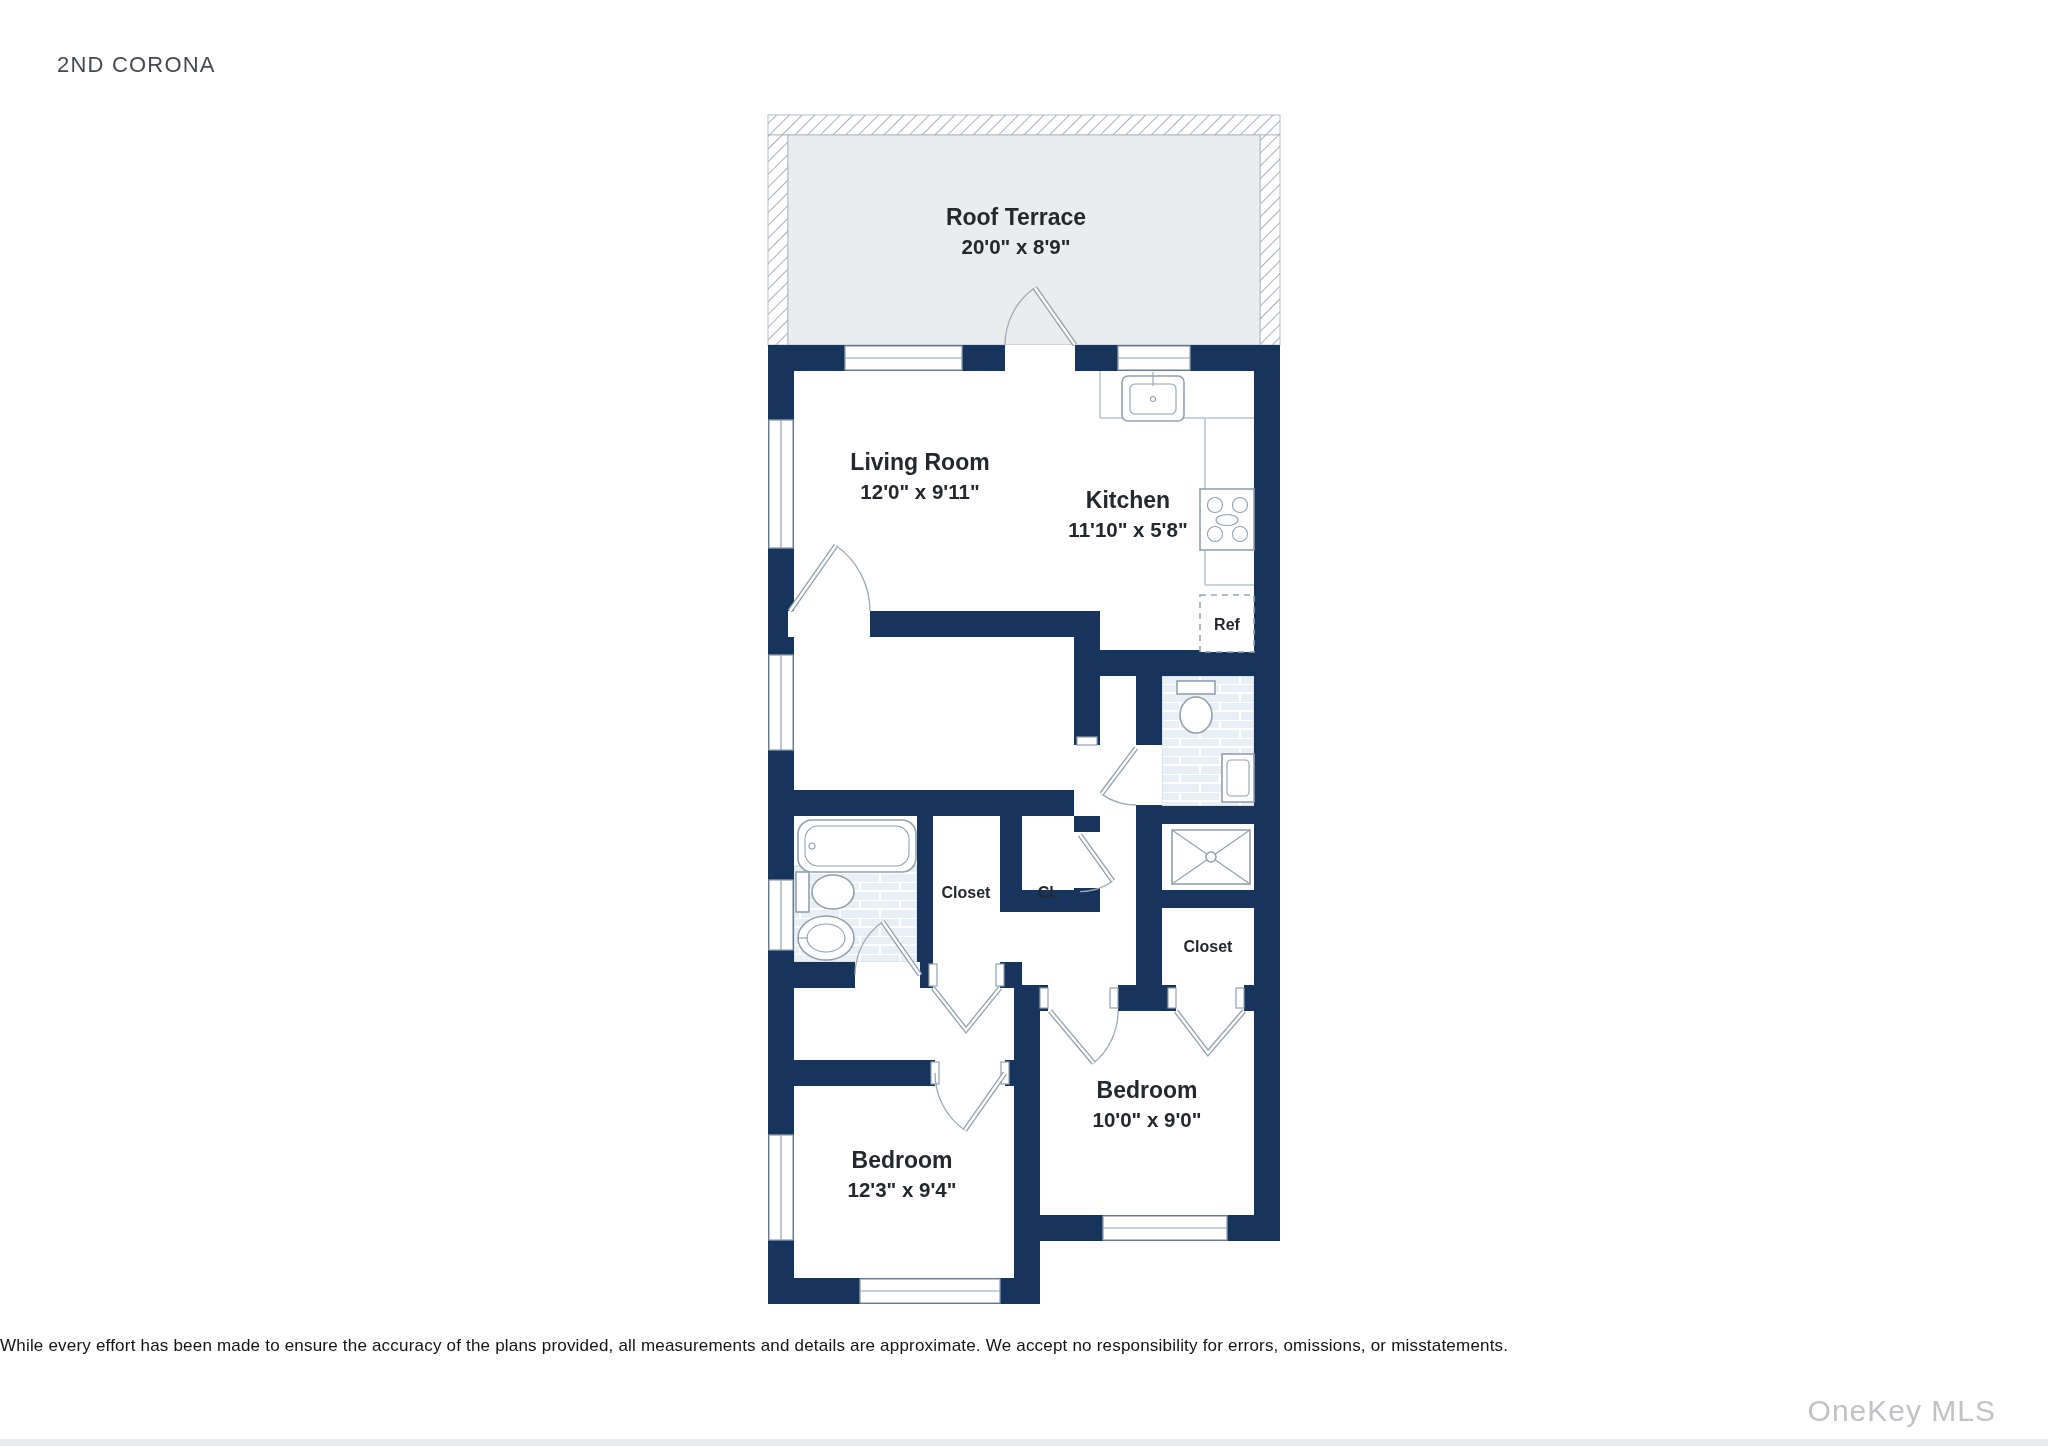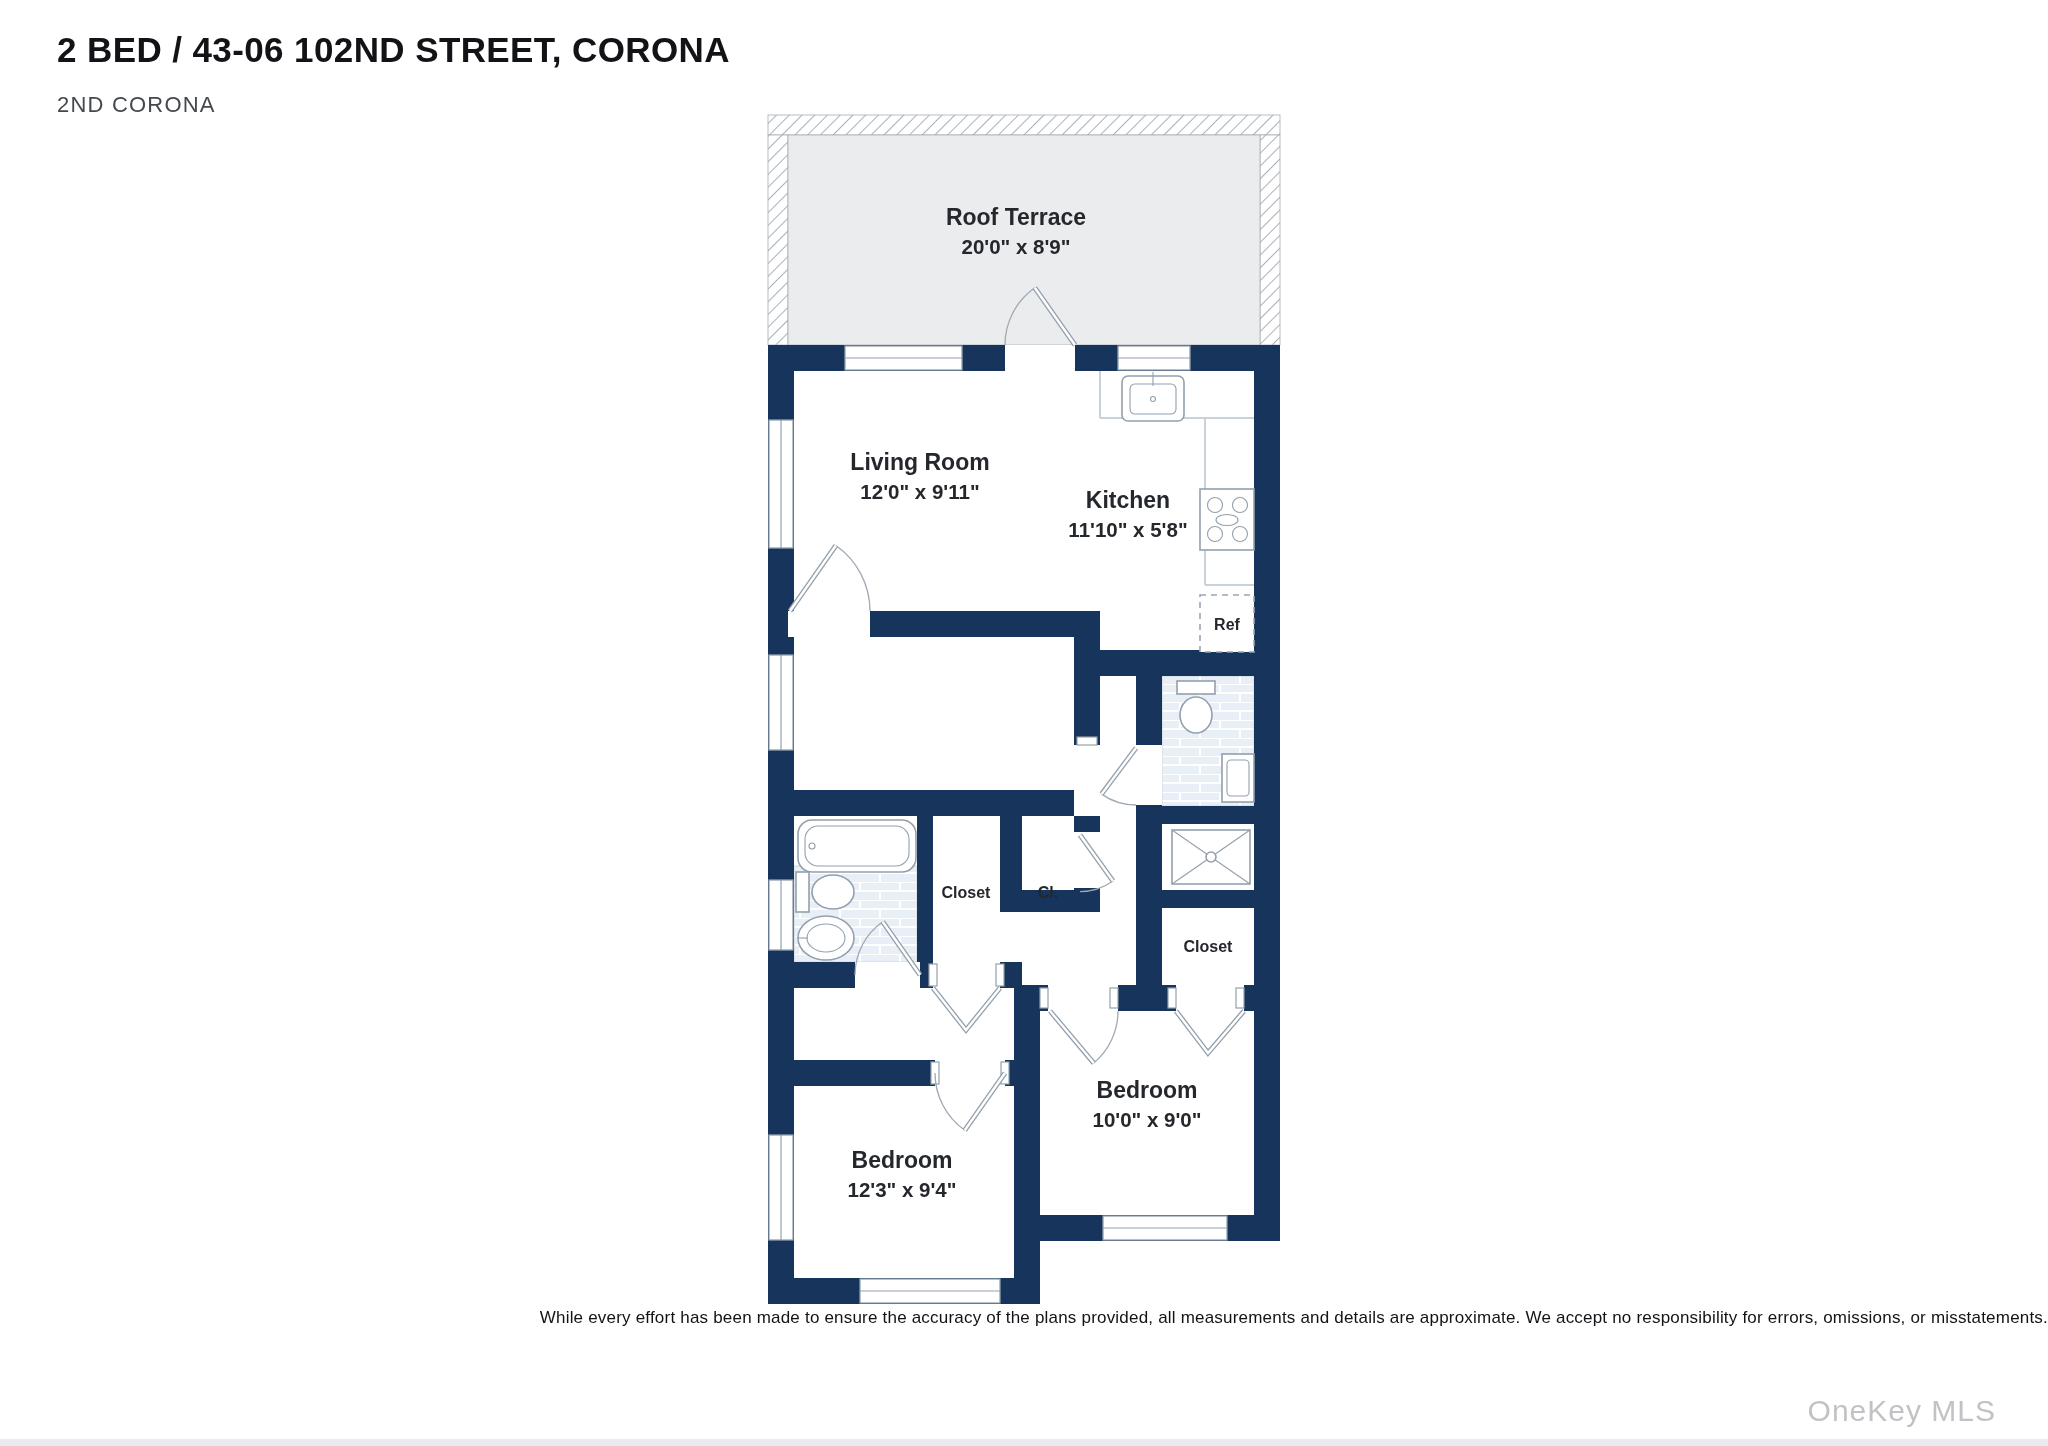--- a/index.html
+++ b/index.html
@@ -26,32 +26,31 @@
   .leaf-i{stroke:#fff;stroke-width:2.4;fill:none;}
   .counter{fill:none;stroke:var(--counter);stroke-width:2;}
   .dash{fill:#fff;stroke:#9aa5b2;stroke-width:1.6;stroke-dasharray:6 5;}
   .tilebox{stroke:#ccd5de;stroke-width:1;}
   .hframe{fill:url(#hatch);stroke:#a7aeb7;stroke-width:.8;}
   .terr{fill:var(--terrace);stroke:#a7aeb7;stroke-width:.8;}
   text{font-family:"Liberation Sans",sans-serif;fill:var(--label);}
   .rname{font-size:23px;font-weight:bold;text-anchor:middle;}
   .rdims{font-size:20.5px;font-weight:bold;text-anchor:middle;}
   .slabel{font-size:16px;font-weight:bold;text-anchor:middle;}
-  .foot{position:absolute;left:0;top:1308px;width:100%;text-align:right;}
+  .foot{position:absolute;left:0;top:1336px;width:100%;text-align:left;}
   .foot p{margin:0 0 10px 0;font-size:17px;font-weight:500;color:var(--disclaimer);letter-spacing:.2px;}
   .wm{position:absolute;right:52px;top:1394px;font-size:30px;color:var(--watermark);letter-spacing:1px;}
   .strip{position:absolute;left:0;bottom:0;width:100%;height:7px;background:#e9ebee;}
 </style>
 </head>
 <body>
 
 <div class="page">
 
   <div class="hdr">
-    <h1>2 BED / 43-06 102ND STREET, CORONA</h1>
     <div class="sub">2ND CORONA</div>
   </div>
 
   <svg class="plan-svg" viewBox="0 0 2048 1446">
     <defs>
       <pattern id="hatch" patternUnits="userSpaceOnUse" width="9" height="9" patternTransform="rotate(45)">
         <rect width="9" height="9" fill="#ffffff"></rect>
         <line x1="0" y1="0" x2="0" y2="9" stroke="#aab1ba" stroke-width="2"></line>
       </pattern>
       <pattern id="brick" patternUnits="userSpaceOnUse" width="40" height="18">

